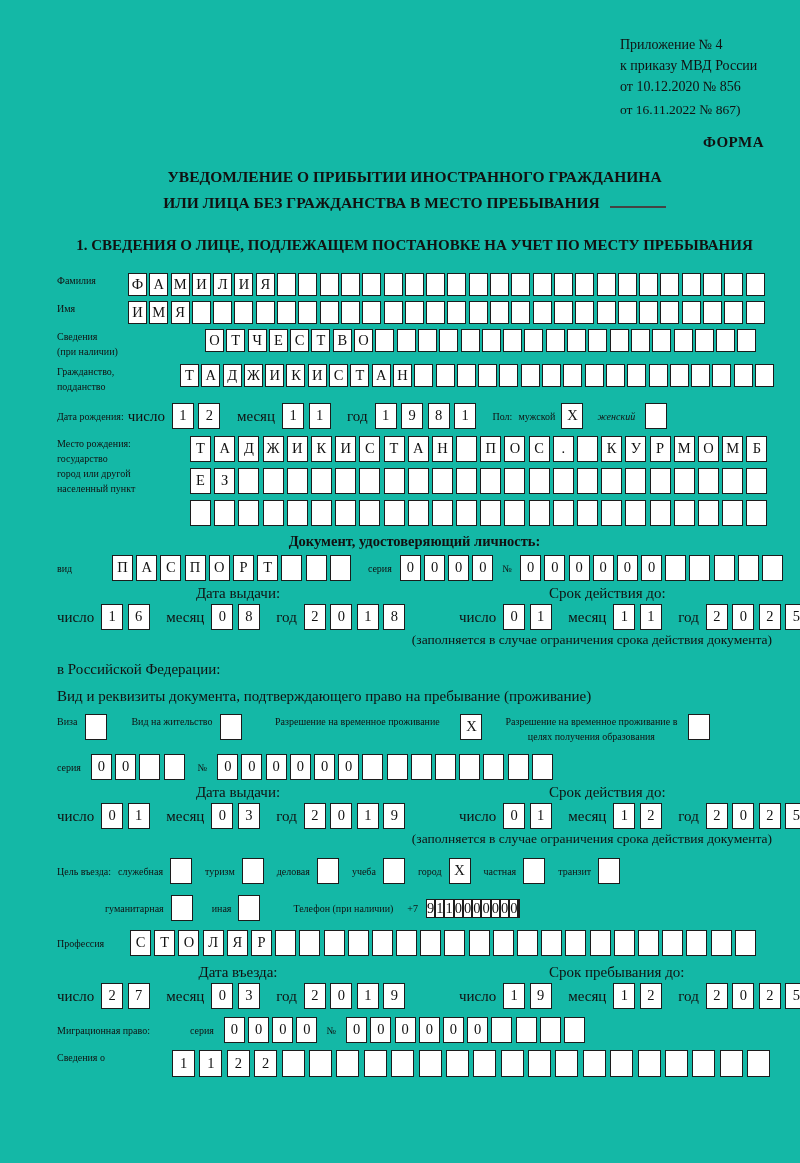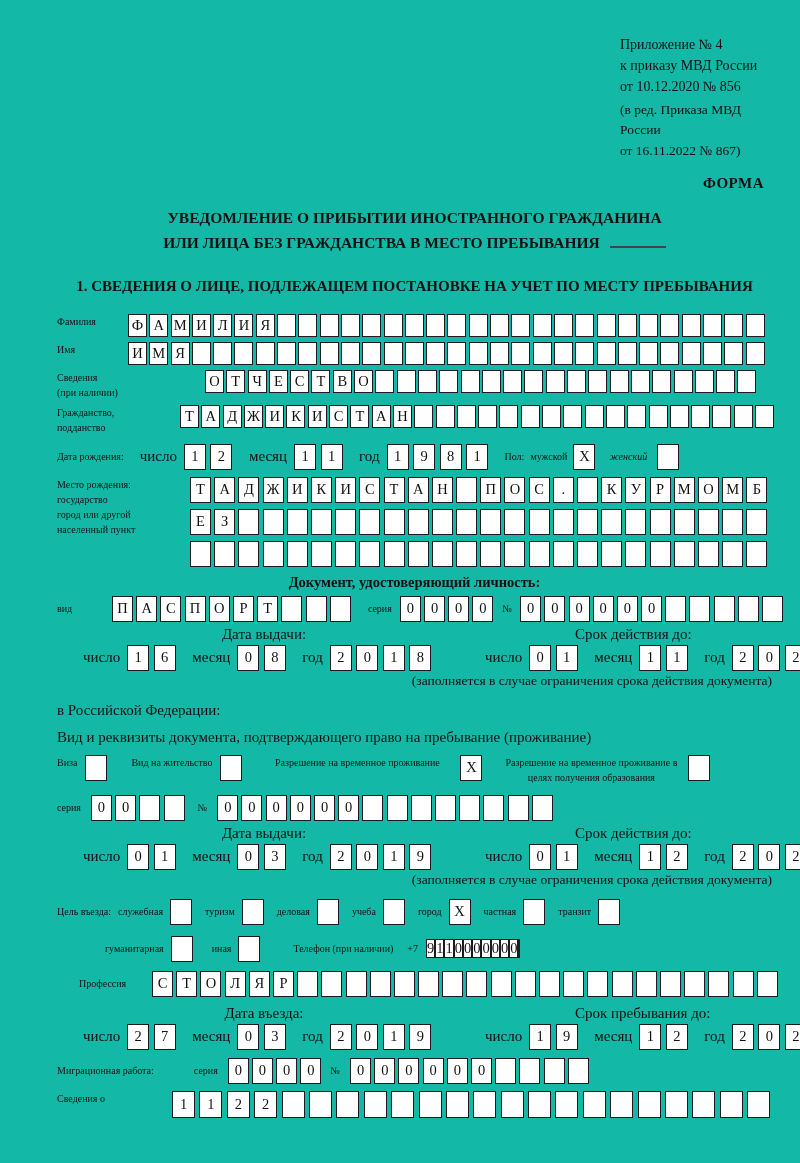--- a/index.html
+++ b/index.html
@@ -34,21 +34,21 @@
   .cb .cell { width:22px; height:26px; line-height:23px; margin-right:0; }
 
   
   .dategroup { display:inline-flex; align-items:center; flex:none; }
   .dg-label { font-size:15px; margin-right:7px; }
   .dg-cells { display:inline-flex; margin-right:12px; }
   .dg-cells .cell { width:22px; height:26px; line-height:23px; margin-right:4.5px; }
 
   .center-b { text-align:center; font-weight:bold; font-size:14.5px; margin-top:7px; }
 
-  .twocol { display:flex; margin-top:4px;margin-left:26px; }
+  .twocol { display:flex; margin-top:4px; }
   .col-l { width:362px; flex:none; }
   .col-r { flex:1; padding-left:40px; }
   .dg-head { text-align:center; font-size:15px; }
   .col-r .dg-head { text-align:left; padding-left:90px; }
   .dgrow { margin-top:2px; }
   .note-r { text-align:right; font-size:13.5px; margin-top:2px; }
 
   .intro { font-size:15px; line-height:1.8; margin-top:8px; }
 
   .opts { display:flex; margin-top:4px; }
@@ -72,21 +72,20 @@
 </head>
 <body>
 
 <div class="page">
 
   <div class="hdr">
     <div>Приложение № 4</div>
     <div>к приказу МВД России</div>
     <div>от 10.12.2020 № 856</div>
     <div class="sub">
-      <div>(в ред. Приказа МВД России</div>
       <div>от 16.11.2022 № 867)</div>
     </div>
   </div>
   <div class="forma">ФОРМА</div>
 
   <div class="title">
     <div>УВЕДОМЛЕНИЕ О ПРИБЫТИИ ИНОСТРАННОГО ГРАЖДАНИНА</div>
     <div><span>ИЛИ ЛИЦА БЕЗ ГРАЖДАНСТВА В МЕСТО ПРЕБЫВАНИЯ</span><span class="t-underline"></span></div>
   </div>
 
@@ -230,21 +229,21 @@
         <span class="cell"></span>
         <span class="cell"></span>
         <span class="cell"></span>
         <span class="cell"></span>
         <span class="cell"></span>
         <span class="cell"></span>
       </div>
   </div>
 
   <div class="row vcenter" style="margin-top:9px;">
-    <span class="lbl" style="margin-right:16px;text-align:right;">Дата рождения:</span>
+    <span class="lbl" style="margin-right:4px;text-align:right;">Дата рождения:</span>
     <span class="dategroup">
         <span class="dg-label">число</span>
         <span class="dg-cells">
           <span class="cell">1</span>
           <span class="cell">2</span>
         </span>
         <span class="dg-label">месяц</span>
         <span class="dg-cells">
           <span class="cell">1</span>
           <span class="cell">1</span>
@@ -602,21 +601,21 @@
         <span class="cell">0</span>
         <span class="cell">0</span>
         <span class="cell">0</span>
         <span class="cell">0</span>
         <span class="cell">0</span>
         <span class="cell">0</span>
         <span class="cell"></span>
       </span>
   </div>
 
-  <div class="row vcenter" style="margin-top:9px;margin-left:22px;">
+  <div class="row vcenter" style="margin-top:9px;">
     <div class="lbl w71" style="width:73px;">Профессия</div>
     <div class="cells cells-m">
         <span class="cell">С</span>
         <span class="cell">Т</span>
         <span class="cell">О</span>
         <span class="cell">Л</span>
         <span class="cell">Я</span>
         <span class="cell">Р</span>
         <span class="cell"></span>
         <span class="cell"></span>
@@ -682,21 +681,21 @@
               <span class="cell">2</span>
               <span class="cell">0</span>
               <span class="cell">2</span>
               <span class="cell">5</span>
             </span>
           </span></div>
     </div>
   </div>
 
   <div class="row vcenter" style="margin-top:8px;">
-    <span class="lbl" style="margin-right:40px;">Миграционная работа:</span>
+    <span class="lbl" style="margin-right:40px;">Миграционная право:</span>
     <span class="lbl" style="margin-right:10px;">серия</span>
     <span class="cells cells-m">
         <span class="cell">0</span>
         <span class="cell">0</span>
         <span class="cell">0</span>
         <span class="cell">0</span>
       </span>
     <span class="lbl gap6" style="margin-right:10px;">№</span>
     <span class="cells cells-m">
         <span class="cell">0</span>

